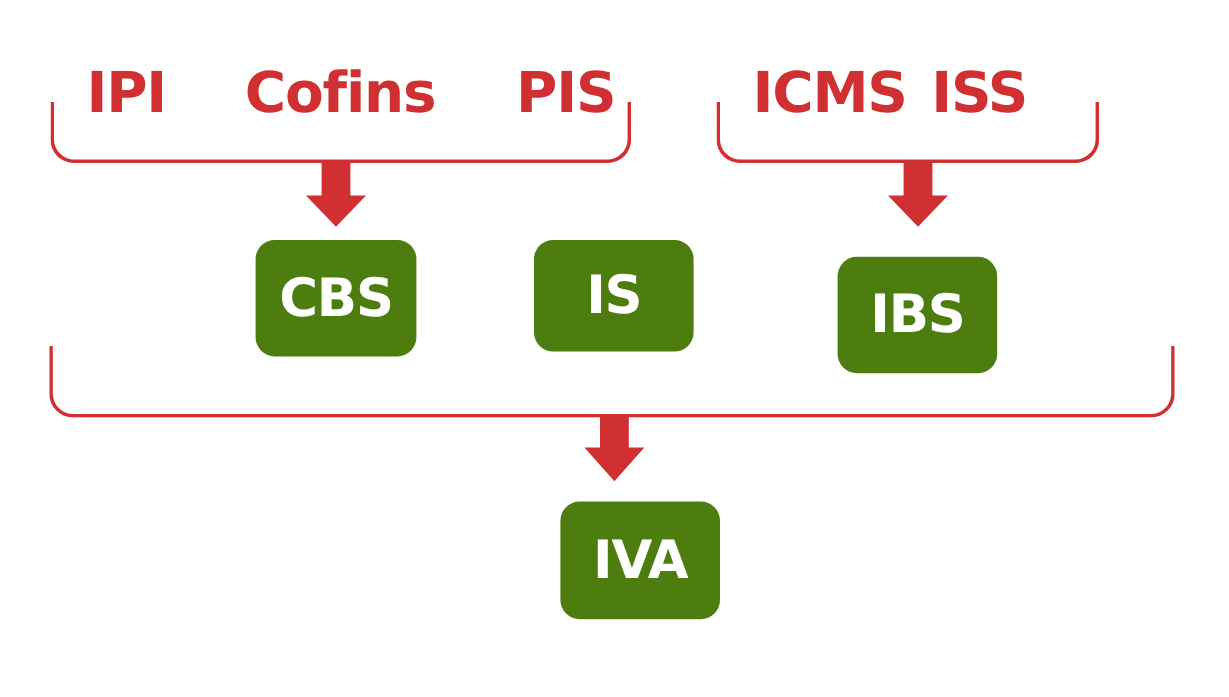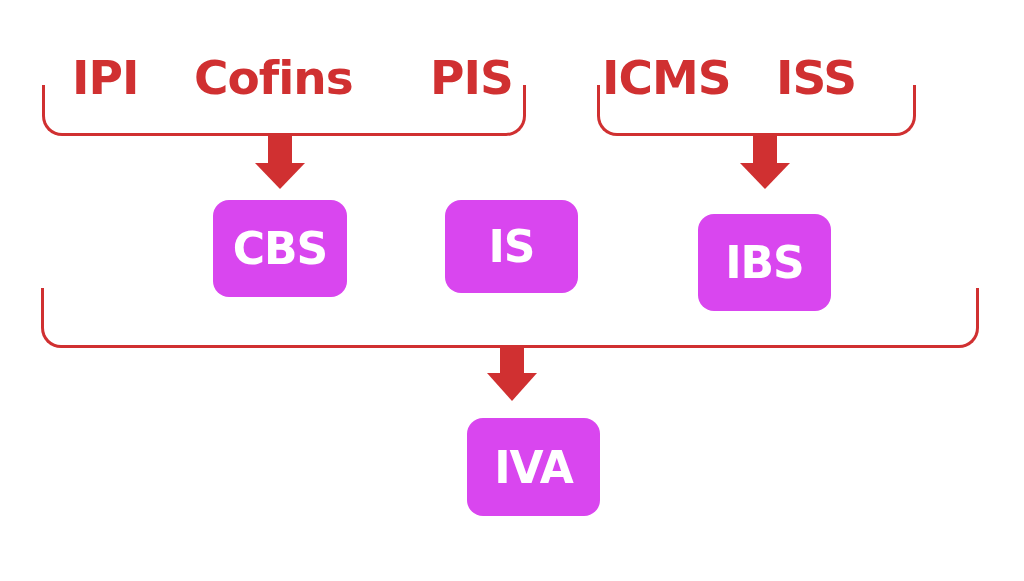--- a/index.html
+++ b/index.html
@@ -1,36 +1,36 @@
 <!DOCTYPE html>
 <html><head>
 <meta charset="utf-8">
 <style>
   html, body { margin:0; padding:0; background:#ffffff; }
   body { width:1024px; height:581px; position:relative; overflow:hidden;
          font-family:"DejaVu Sans", sans-serif; }
   .src { position:absolute; top:48px; font-weight:bold; font-size:47px; color:#d03031; letter-spacing:-1px; line-height:60px;text-align:right; }
   .bracket { position:absolute; border:3px solid #d03031; border-top:none; border-radius:0 0 20px 20px; box-sizing:border-box; }
-  .box { position:absolute; background:#d946ef; border-radius:16px; color:#fff; font-weight:bold;
+  .box { position:absolute; background:#4d7c0f; border-radius:16px; color:#fff; font-weight:bold;
          font-size:44px; display:flex; align-items:center; justify-content:center; letter-spacing:-1px; }
   svg.arrow { position:absolute; }
 </style>
 </head>
 <body>
 
 <div class="src" style="left:72px">IPI</div>
-<div class="src" style="left:194px">Cofins</div>
+<div class="src" style="left:204px">Cofins</div>
 <div class="src" style="left:430px">PIS</div>
 <div class="bracket" style="left:42px;top:85px;width:484px;height:51px"></div>
 <svg class="arrow" style="left:255px;top:135px" width="50" height="56">
   <rect x="13" y="0" width="24" height="30" fill="#d03031"></rect>
   <polygon points="0,28 50,28 25,54" fill="#d03031"></polygon>
 </svg>
 
-<div class="src" style="left:602px">ICMS</div>
+<div class="src" style="left:627px">ICMS</div>
 <div class="src" style="left:776px">ISS</div>
 <div class="bracket" style="left:597px;top:85px;width:319px;height:51px"></div>
 <svg class="arrow" style="left:740px;top:135px" width="50" height="56">
   <rect x="13" y="0" width="24" height="30" fill="#d03031"></rect>
   <polygon points="0,28 50,28 25,54" fill="#d03031"></polygon>
 </svg>
 
 <div class="box" style="left:213px;top:200px;width:134px;height:97px">CBS</div>
 <div class="box" style="left:445px;top:200px;width:133px;height:93px">IS</div>
 <div class="box" style="left:698px;top:214px;width:133px;height:97px">IBS</div>

